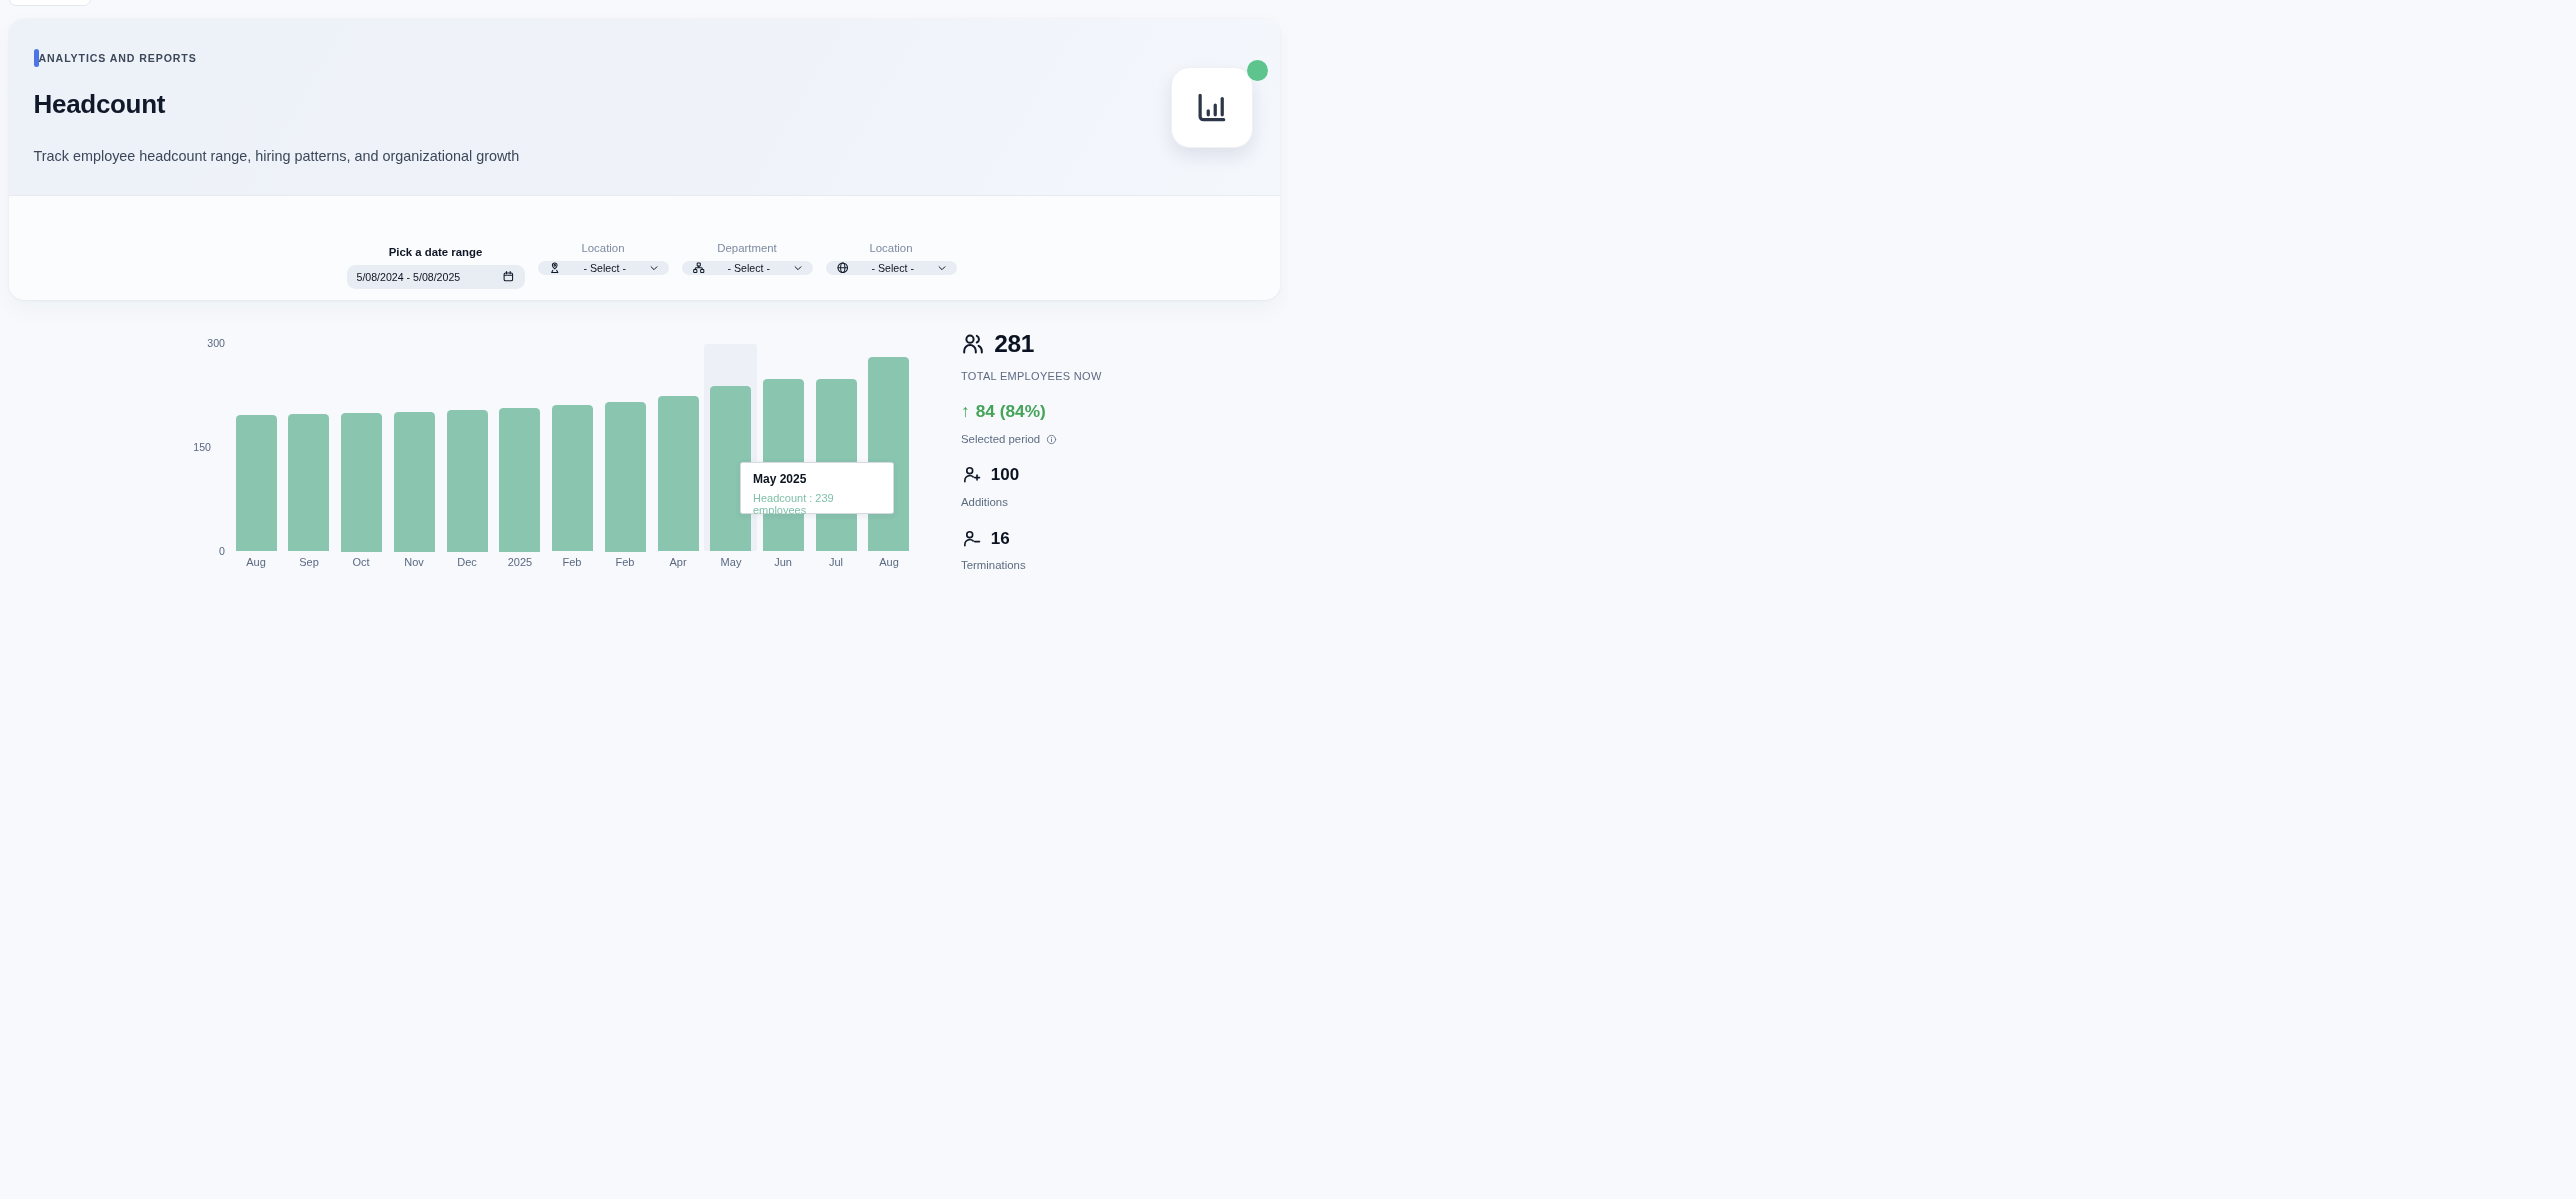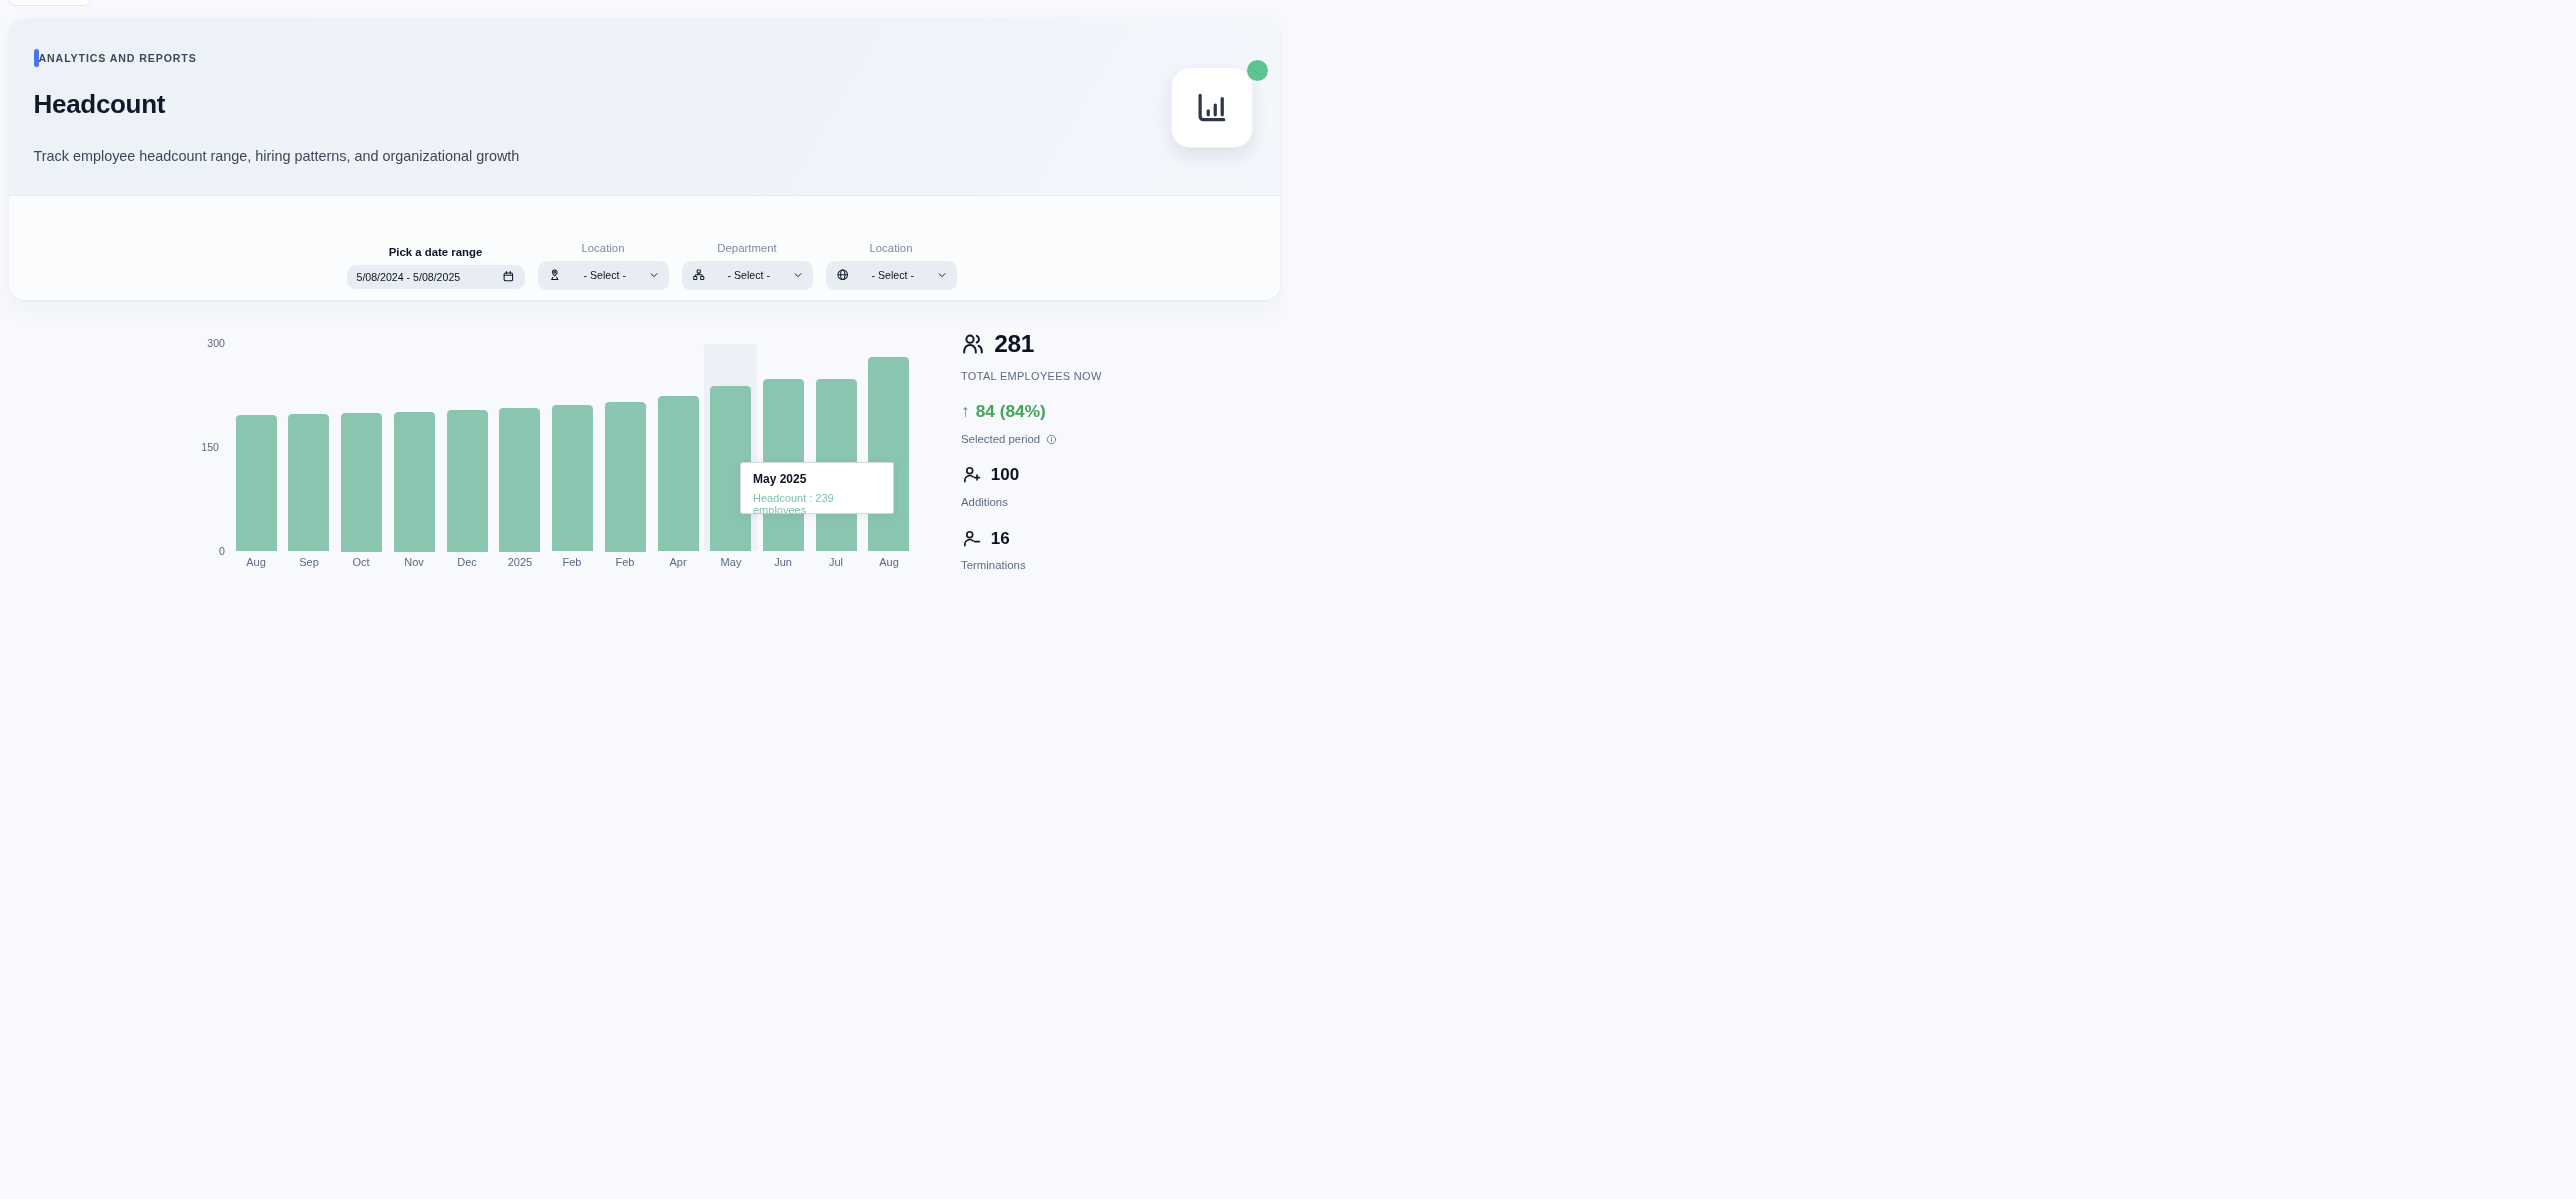--- a/index.html
+++ b/index.html
@@ -56,21 +56,21 @@
 
   
   .field-label{ position:absolute; font-size:11.4px; color:#7d8aa0; text-align:center; }
   .field-label.dark{ color:#0e1524; font-weight:700; }
   .control{
     position:absolute; background:#e8ecf3; border-radius:8.5px;
     display:flex; align-items:center; cursor:pointer;
   }
   .date-input{ left:338px; top:246px; width:178px; height:24px; padding:0 10px; justify-content:space-between; }
   .date-text{ font-size:10.6px; color:#0d1421; }
-  .select-box{ height:29px; width:131px; top:242px; padding:0 10px; gap:7.6px; }
+  .select-box{ height:14px; width:131px; top:242px; padding:0 10px; gap:7.6px; }
   .select-box .sel-text{ font-size:10.6px; color:#0d1421; flex:1; text-align:center; }
   .icon{ display:inline-flex; align-items:center; justify-content:center; flex:0 0 auto; }
   .icon svg{ display:block; }
 
   
   .chart{ position:absolute; inset:0; }
   .ytick{
     position:absolute; width:51px; text-align:right;
     font-size:10.6px; color:#5b6982;
   }
@@ -195,21 +195,21 @@
       </span>
     </div>
   </div>
 
   <div class="chart" id="chart">
     <div class="tooltip" style="z-index: 5;">
       <div class="tooltip-title">May 2025</div>
       <div class="tooltip-line">Headcount : 239 employees</div>
     </div>
   <div class="ytick" style="left: 174px; top: 545px;">0</div>
-      <div class="ytick" style="left: 168px; top: 441px;">150</div>
+      <div class="ytick" style="left: 160px; top: 441px;">150</div>
       <div class="ytick" style="left: 174px; top: 337px;">300</div>
       <div class="bar-highlight" style="left: 704px; top: 344px; width: 53px; height: 207px; background: rgb(237, 241, 247);"></div>
       <div class="bar" style="left: 236px; top: 415px; width: 41px; height: 136px; background: rgb(138, 197, 176);"></div>
       <div class="xlabel" style="left: 230px; top: 556px;">Aug</div>
       <div class="bar" style="left: 288px; top: 414px; width: 41px; height: 137px; background: rgb(138, 197, 176);"></div>
       <div class="xlabel" style="left: 283px; top: 556px;">Sep</div>
       <div class="bar" style="left: 341px; top: 413px; width: 41px; height: 139px; background: rgb(138, 197, 176);"></div>
       <div class="xlabel" style="left: 335px; top: 556px;">Oct</div>
       <div class="bar" style="left: 394px; top: 412px; width: 41px; height: 140px; background: rgb(138, 197, 176);"></div>
       <div class="xlabel" style="left: 388px; top: 556px;">Nov</div>

